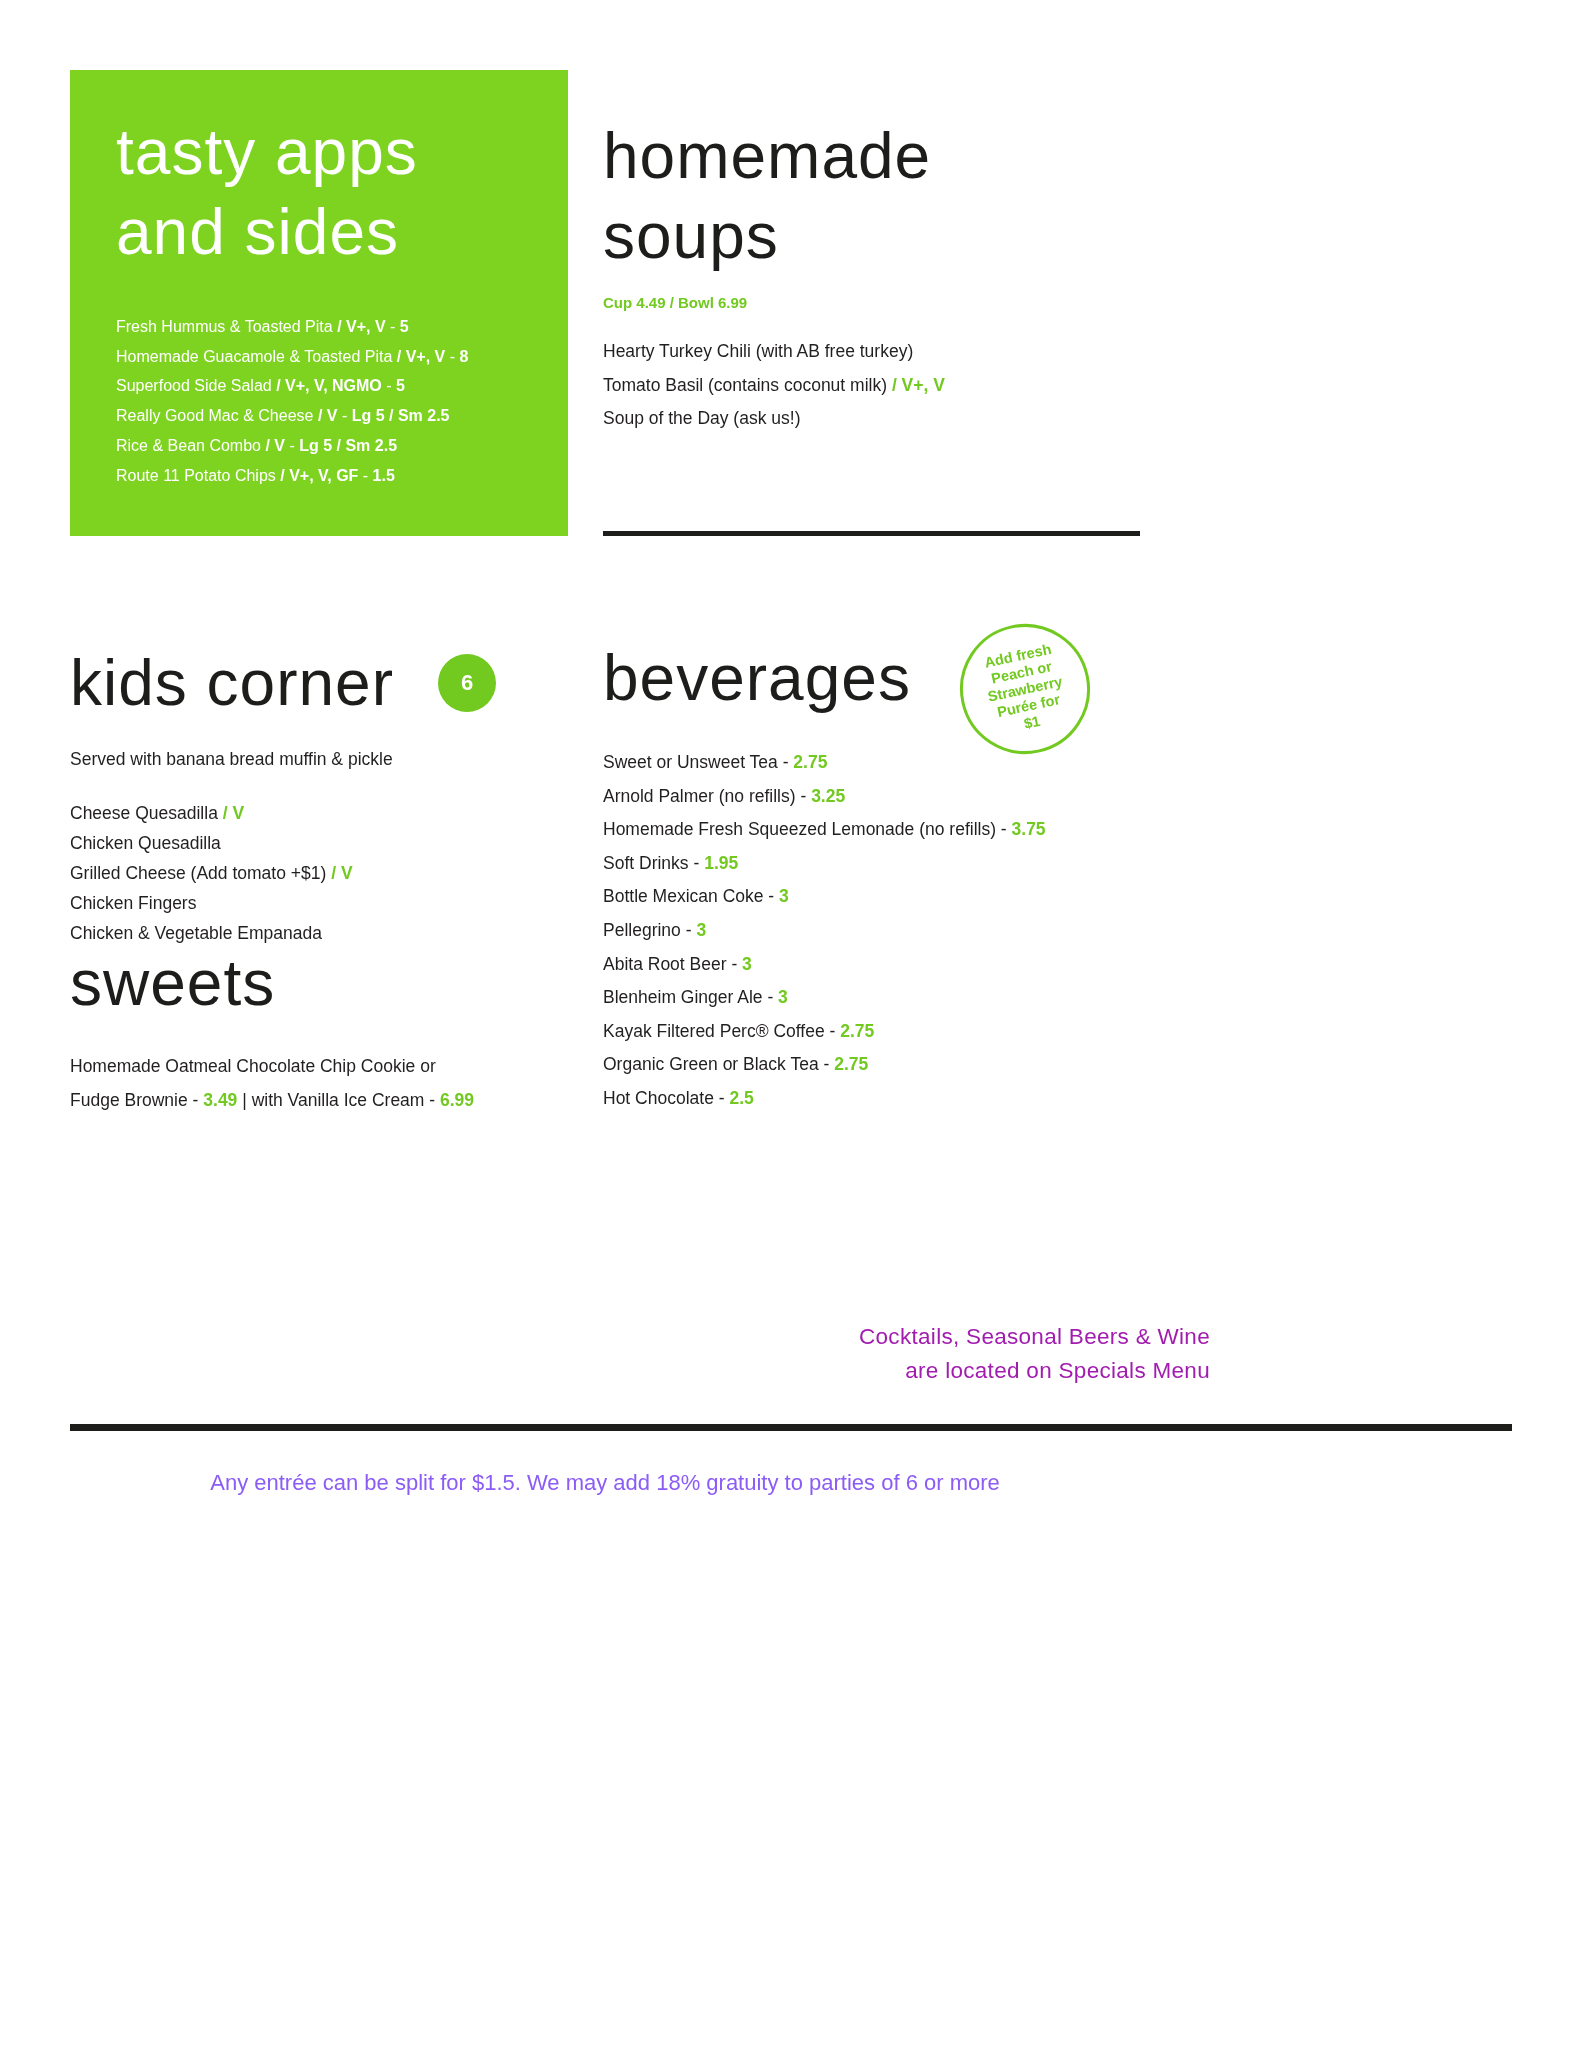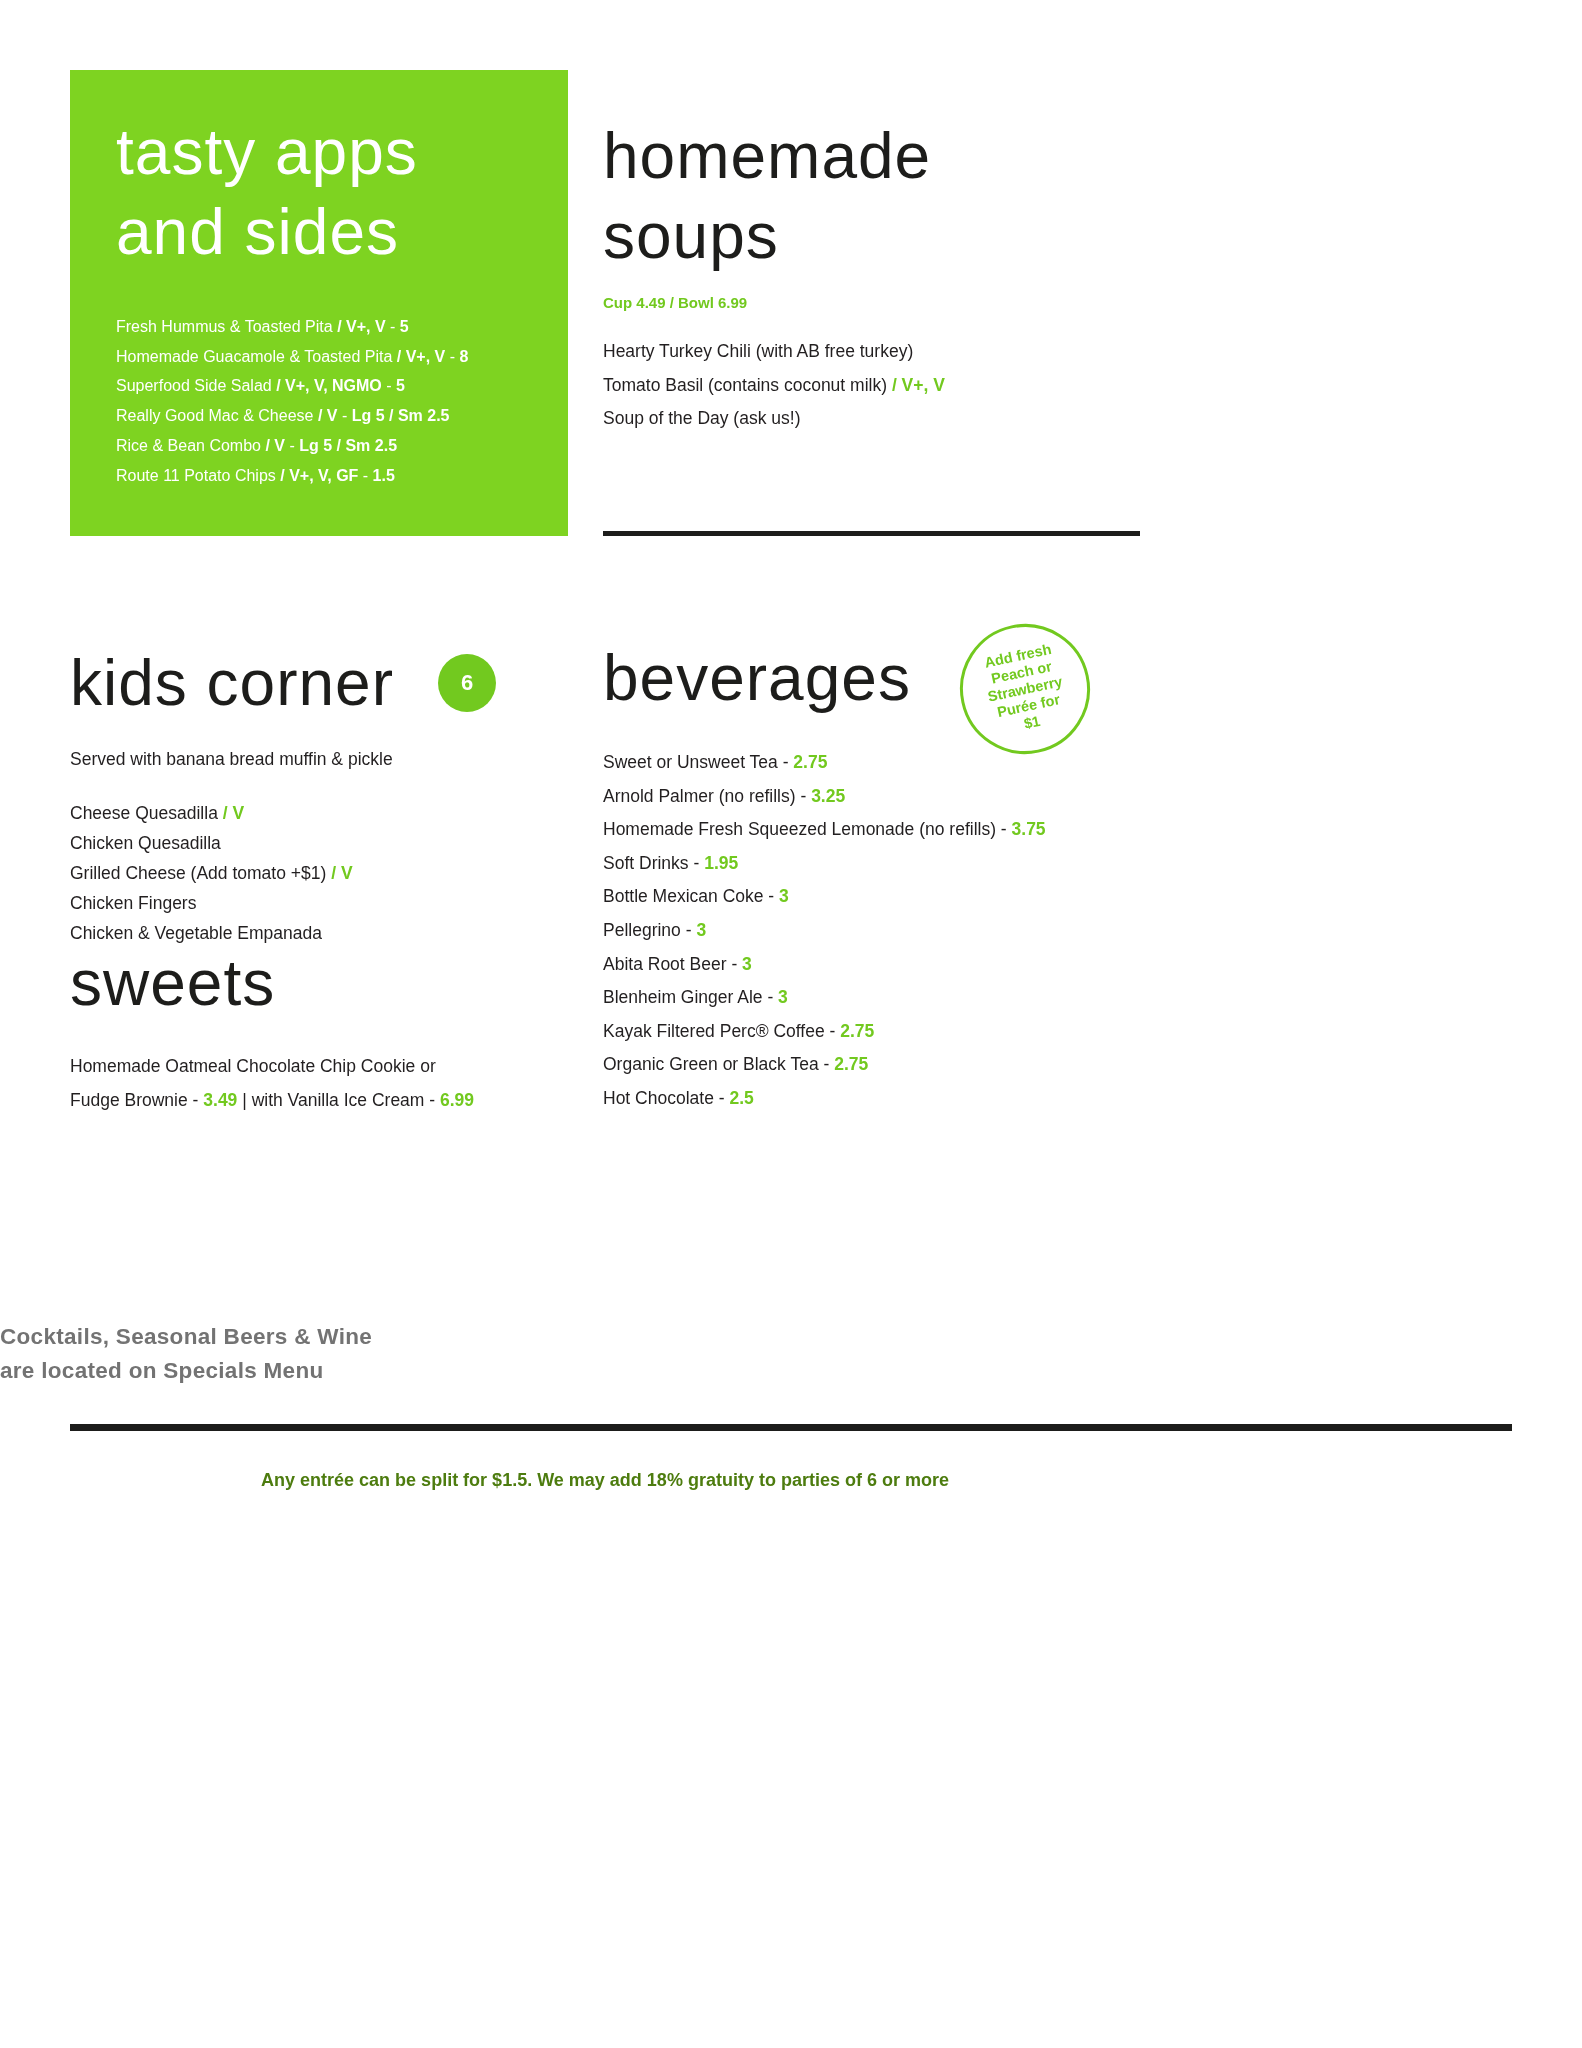--- a/index.html
+++ b/index.html
@@ -63,24 +63,24 @@
   .puree-badge{
     position:absolute;left:357px;top:-14px;width:130px;height:130px;
     border:3px solid var(--accent-green);border-radius:50%;
     transform:rotate(-12deg);
     display:flex;flex-direction:column;align-items:center;justify-content:center;
     color:var(--accent-green);font-weight:bold;font-size:14.5px;line-height:17px;
     text-align:center;
   }
 
   
-  .specials{left:0;top:1320px;width:1210px;text-align:left;font-weight:bold;
-    font-size:22.5px;line-height:34px;letter-spacing:.3px;color:#737373}
+  .specials{left:0;top:1320px;width:1210px;text-align:right;font-weight:normal;
+    font-size:22.5px;line-height:34px;letter-spacing:.3px;color:#a21caf}
   .rule-bottom{position:absolute;left:70px;top:1424px;width:1442px;height:7px;background:var(--rule)}
-  .split-note{left:0;top:1470px;width:1210px;text-align:center;font-weight:bold;font-size:18px;color:#4d7c0f}
+  .split-note{left:0;top:1470px;width:1210px;text-align:center;font-weight:normal;font-size:22px;color:#8b5cf6}
 </style>
 </head>
 <body>
 
 <div class="page">
 
   <section class="section apps-box">
     <h2 class="h"><span>tasty apps</span><br><span>and sides</span></h2>
     <div class="apps-list items">
 

